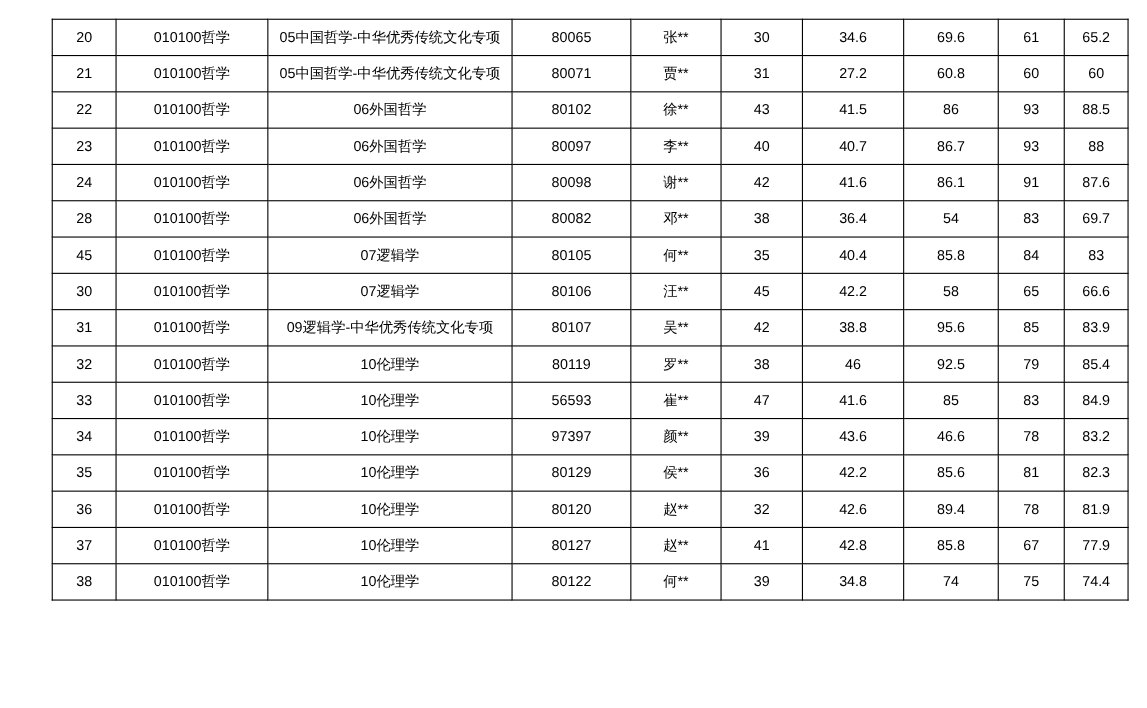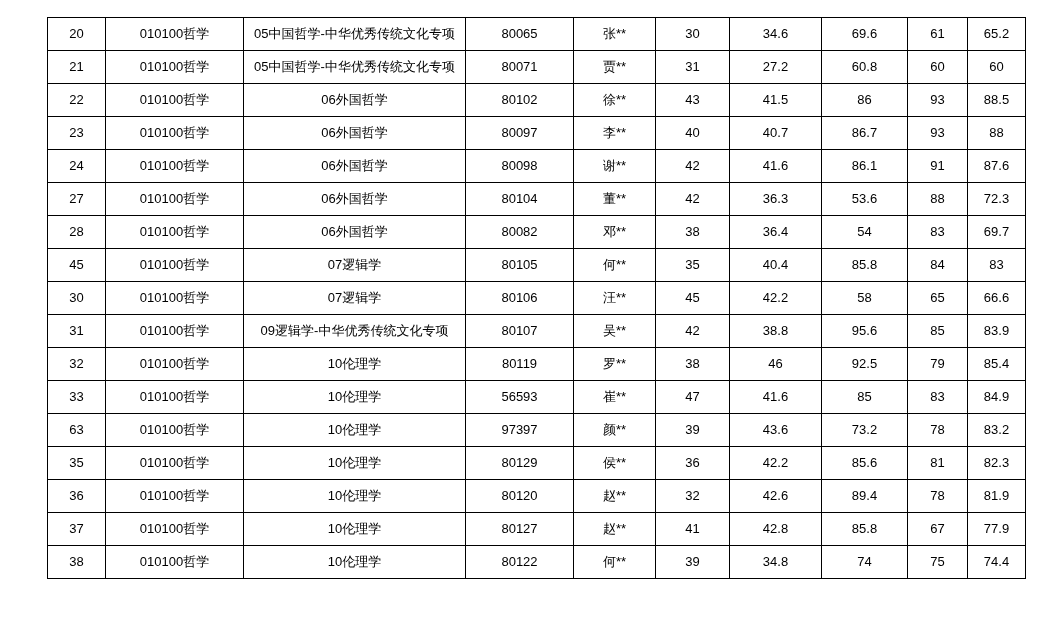--- a/index.html
+++ b/index.html
@@ -126,32 +126,20 @@
           <td class="dir">06外国哲学</td>
           <td>80098</td>
           <td class="name">谢**</td>
           <td>42</td>
           <td>41.6</td>
           <td>86.1</td>
           <td>91</td>
           <td>87.6</td>
         </tr>
         <tr>
-          <td>27</td>
-          <td>010100哲学</td>
-          <td class="dir">06外国哲学</td>
-          <td>80104</td>
-          <td class="name">董**</td>
-          <td>42</td>
-          <td>36.3</td>
-          <td>53.6</td>
-          <td>88</td>
-          <td>72.3</td>
-        </tr>
-        <tr>
           <td>28</td>
           <td>010100哲学</td>
           <td class="dir">06外国哲学</td>
           <td>80082</td>
           <td class="name">邓**</td>
           <td>38</td>
           <td>36.4</td>
           <td>54</td>
           <td>83</td>
           <td>69.7</td>
@@ -210,28 +198,28 @@
           <td class="dir">10伦理学</td>
           <td>56593</td>
           <td class="name">崔**</td>
           <td>47</td>
           <td>41.6</td>
           <td>85</td>
           <td>83</td>
           <td>84.9</td>
         </tr>
         <tr>
-          <td>63</td>
+          <td>34</td>
           <td>010100哲学</td>
           <td class="dir">10伦理学</td>
           <td>97397</td>
           <td class="name">颜**</td>
           <td>39</td>
           <td>43.6</td>
-          <td>73.2</td>
+          <td>46.6</td>
           <td>78</td>
           <td>83.2</td>
         </tr>
         <tr>
           <td>35</td>
           <td>010100哲学</td>
           <td class="dir">10伦理学</td>
           <td>80129</td>
           <td class="name">侯**</td>
           <td>36</td>

